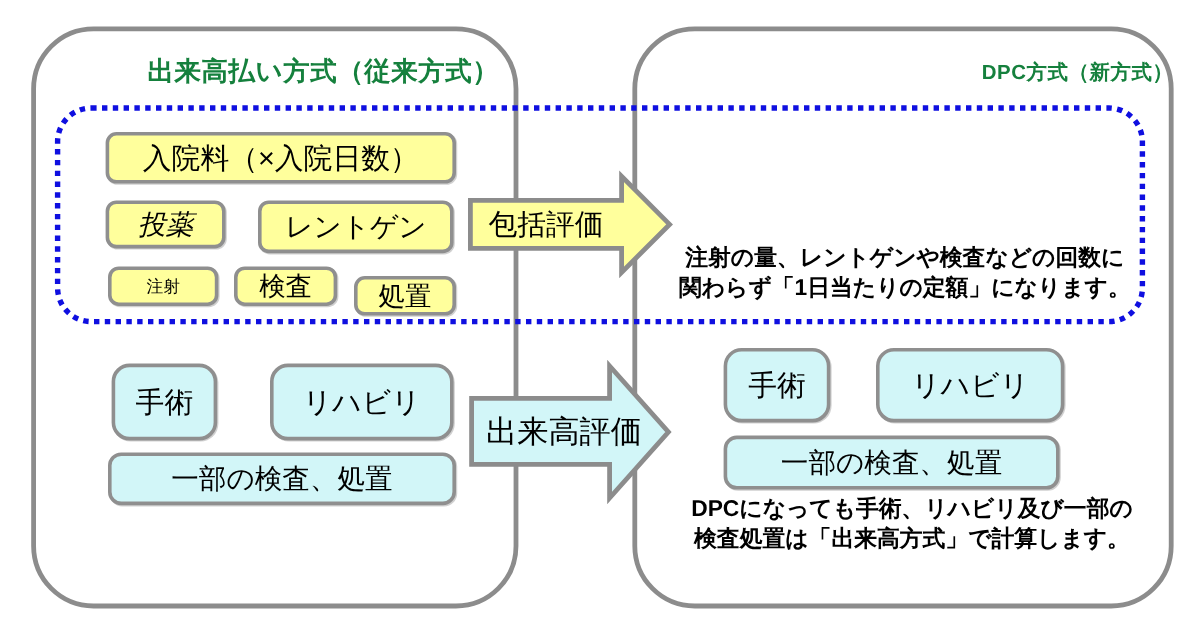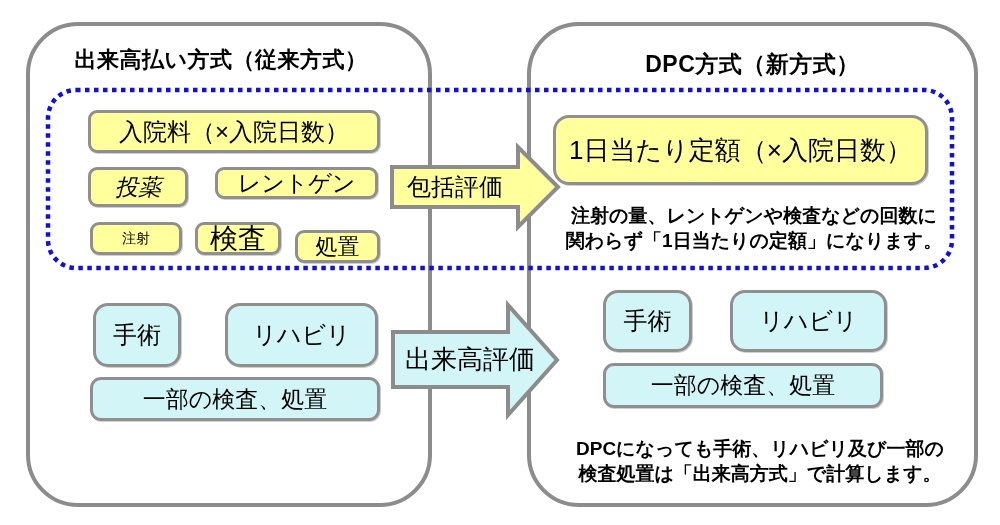--- a/index.html
+++ b/index.html
@@ -21,62 +21,62 @@
   }
   #left-panel  { left: 26px;  top: 22px; width: 406px; height: 485px; }
   #right-panel { left: 527px; top: 22px; width: 451px; height: 485px; }
   .overlay-svg {
     position: absolute; left: 0; top: 0; width: 1000px; height: 525px;
     pointer-events: none;
   }
   .panel-title {
     position: absolute;
     font-weight: bold;
-    color: #000000;
-    text-align: center;
+    color: #15803d;
+    text-align: right;
     white-space: nowrap;
     letter-spacing: 0.5px;
   }
   #left-title  { left: 26px;  top: 45px; width: 390px; font-size: 22px; }
-  #right-title { left: 527px; top: 49px; width: 451px; font-size: 23px; }
+  #right-title { left: 527px; top: 49px; width: 451px; font-size: 17px; }
   .box {
     position: absolute;
     display: flex;
     align-items: center;
     justify-content: center;
     white-space: nowrap;
     border: 3px solid #8f8f8f;
     border-radius: 9px;
     box-shadow: 1px 1px 0 rgba(120,120,120,0.35);
   }
   .ybox { background: #ffff9c; }
   .cbox { background: #d2f6f8; }
   #box-nyuin    { left: 88px;  top: 110px; width: 292px; height: 43px; font-size: 24px; }
   #box-toyaku   { left: 88px;  top: 167px; width: 100px; height: 40px; font-size: 23px; font-style: italic; }
-  #box-xray     { left: 215px; top: 167px; width: 163px; height: 32px; font-size: 23px; }
+  #box-xray     { left: 215px; top: 167px; width: 163px; height: 44px; font-size: 23px; }
   #box-chusha   { left: 90px;  top: 222px; width: 92px;  height: 33px; font-size: 14px; }
-  #box-kensa    { left: 195px; top: 222px; width: 86px;  height: 33px; font-size: 28px; }
+  #box-kensa    { left: 195px; top: 222px; width: 86px;  height: 33px; font-size: 22px; }
   #box-shochi   { left: 295px; top: 230px; width: 85px;  height: 33px; font-size: 22px; }
   #box-teigaku  { left: 553px; top: 115px; width: 375px; height: 70px; font-size: 26px; border-radius: 16px; }
   #box-shujutsu-l { left: 93px;  top: 303px; width: 88px;  height: 64px; font-size: 24px; border-radius: 15px; }
   #box-rehab-l    { left: 225px; top: 303px; width: 153px; height: 64px; font-size: 24px; border-radius: 15px; }
   #box-ichibu-l   { left: 90px;  top: 377px; width: 290px; height: 44px; font-size: 23px; border-radius: 11px; }
   #box-shujutsu-r { left: 603px; top: 290px; width: 89px;  height: 62px; font-size: 24px; border-radius: 15px; }
   #box-rehab-r    { left: 730px; top: 290px; width: 157px; height: 62px; font-size: 24px; border-radius: 15px; }
   #box-ichibu-r   { left: 603px; top: 363px; width: 280px; height: 45px; font-size: 23px; border-radius: 11px; }
   .note {
     position: absolute;
     font-weight: bold;
     font-size: 19px;
     line-height: 25px;
     text-align: center;
     white-space: nowrap;
   }
   #note-top    { left: 558px; top: 203px; width: 392px; }
-  #note-bottom { left: 560px; top: 436px; width: 400px; }
+  #note-bottom { left: 560px; top: 412px; width: 400px; }
   .arrow-label {
     position: absolute;
     display: flex;
     align-items: center;
     justify-content: center;
     font-weight: normal;
     white-space: nowrap;
   }
   #label-houkatsu { left: 392px; top: 167px; width: 126px; height: 40px; font-size: 24px; }
   #label-dekidaka { left: 394px; top: 332px; width: 152px; height: 55px; font-size: 26px; }
@@ -98,21 +98,20 @@
   <div class="panel-title" id="left-title">出来高払い方式（従来方式）</div>
   <div class="panel-title" id="right-title">DPC方式（新方式）</div>
 
   <div class="box ybox" id="box-nyuin">入院料（×入院日数）</div>
   <div class="box ybox" id="box-toyaku">投薬</div>
   <div class="box ybox" id="box-xray">レントゲン</div>
   <div class="box ybox" id="box-chusha">注射</div>
   <div class="box ybox" id="box-kensa">検査</div>
   <div class="box ybox" id="box-shochi">処置</div>
 
-  <div class="box ybox" id="box-teigaku">1日当たり定額（×入院日数）</div>
   <div class="note" id="note-top">
     <div>注射の量、レントゲンや検査などの回数に</div>
     <div>関わらず「1日当たりの定額」になります。</div>
   </div>
 
   <div class="box cbox" id="box-shujutsu-l">手術</div>
   <div class="box cbox" id="box-rehab-l">リハビリ</div>
   <div class="box cbox" id="box-ichibu-l">一部の検査、処置</div>
 
   <div class="box cbox" id="box-shujutsu-r">手術</div>

